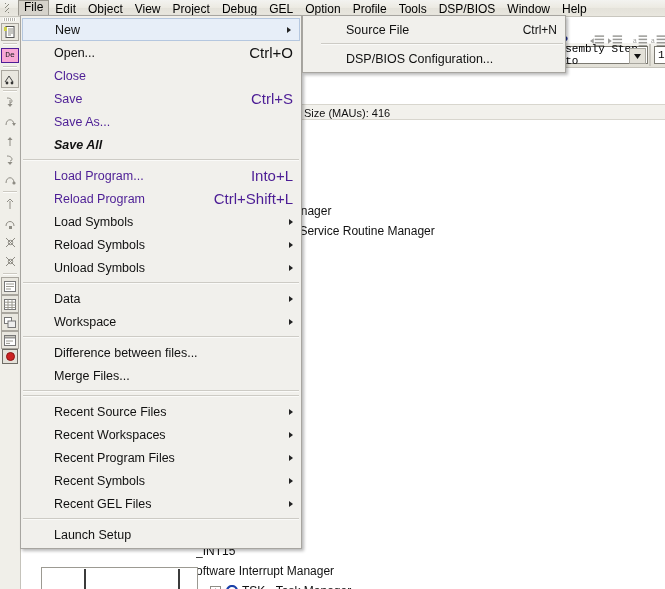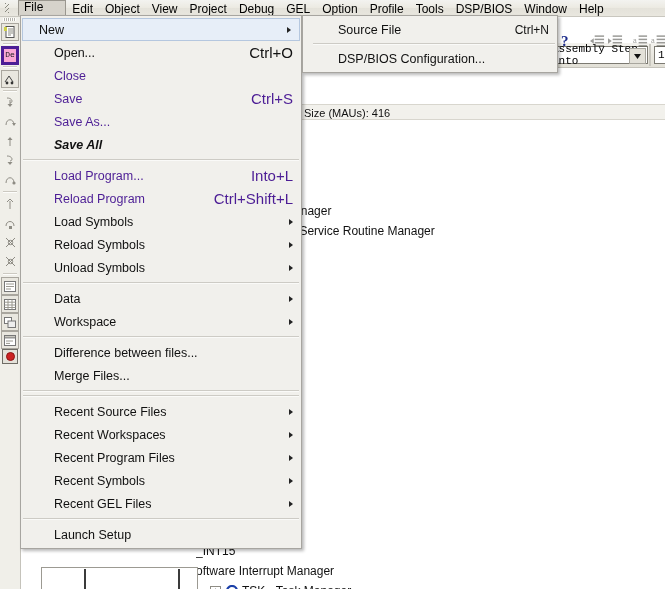--- a/index.html
+++ b/index.html
@@ -23,21 +23,21 @@
     background:repeating-linear-gradient(135deg,#8a8a80 0 1px,transparent 1px 3px);
   }
   .mi{
     padding:5px 6px 2px 6px;font-size:12px;line-height:13px;
     white-space:nowrap;color:#000;cursor:default;
   }
   .mi.active{
     background:#d6d3cb;
     border:1px solid #9a978f;
     border-bottom-color:#d6d3cb;
-    padding:0px 22px 1px 5px;
+    padding:0px 5px 1px 5px;
     position:relative;z-index:40;
   }
   
   #lefttool{
     position:absolute;left:0;top:16px;width:20px;height:573px;
     background:#f0efe9;border-right:1px solid #c5c3bb;
   }
   .ltgrip{height:7px;position:relative;}
   .ltgrip:after{content:"";position:absolute;left:3px;top:2px;width:13px;height:3px;
     background:repeating-linear-gradient(to right,#fff 0 1px,#b4b2aa 1px 2px);}
@@ -127,29 +127,29 @@
   }
   #filemenu .row.dis{color:#4c1d95;text-align:center;}
   #filemenu .row.bold{font-weight:bold;font-style:italic;}
   #filemenu .row .acc{margin-left:auto;font-size:15px;padding-left:20px;}
   #filemenu .row .sub{
     margin-left:auto;width:0;height:0;border-left:4px solid #222;
     border-top:3.5px solid transparent;border-bottom:3.5px solid transparent;
   }
   #filemenu .row.hl{
     background:#e7eef8;border:1px solid #b5c7df;
-    height:21px;margin:0 1px;padding-left:16px;
+    height:21px;margin:0 1px;padding-left:32px;
   }
   #filemenu .sep{height:1px;margin:3px 2px 3px 2px;background:#cdcbc5;border-bottom:1px solid #fafaf8;}
   
   #newsub{
     position:absolute;left:302px;top:15px;width:246px;
     background:#f1f0ec;border:1px solid #a7a5a0;
     box-shadow:2px 2px 3px rgba(0,0,0,.28);
-    z-index:110;padding:2px 0 2px 8px;
+    z-index:110;padding:2px 0 2px 16px;
   }
   #newsub .row{
     height:23px;display:flex;align-items:center;
     padding-left:27px;padding-right:8px;font-size:12.5px;color:#111;white-space:nowrap;
   }
   #newsub .row .acc{margin-left:auto;font-size:12px;padding-left:20px;}
   #newsub .sep{height:1px;margin:2px;background:#cdcbc5;border-bottom:1px solid #fafaf8;}
 </style>
 </head>
 <body>
@@ -317,21 +317,21 @@
           <line x1="4" y1="5" x2="9" y2="5"></line>
           <line x1="4" y1="7" x2="9" y2="7"></line>
           <line x1="4" y1="9" x2="7" y2="9"></line>
         </g>
         <rect x="0" y="1" width="3" height="4" fill="#cfd14a"></rect>
       </svg>
   </div>
   <div class="lsep"></div>
 
   <div class="lbtn" style="height:17px;">
-    <div style="width:16px;height:13px;border:3px solid #4c1d95;background:#f9a8d4;font-size:8px;line-height:12px;text-align:center;color:#222;font-family:'Liberation Mono',monospace;">De</div>
+    <div style="width:16px;height:13px;border:1px solid #4c1d95;background:#f9a8d4;font-size:8px;line-height:12px;text-align:center;color:#222;font-family:'Liberation Mono',monospace;">De</div>
   </div>
   <div class="lsep"></div>
 
   <div class="lbtn boxed">
     <svg width="13" height="12" viewBox="0 0 13 12">
         <path d="M1 9 L5 3 L9 9" stroke="#444" fill="none"></path>
         <circle cx="3" cy="10" r="1.4" fill="#333"></circle>
         <circle cx="8" cy="10" r="1.4" fill="#333"></circle>
       </svg>
   </div>

